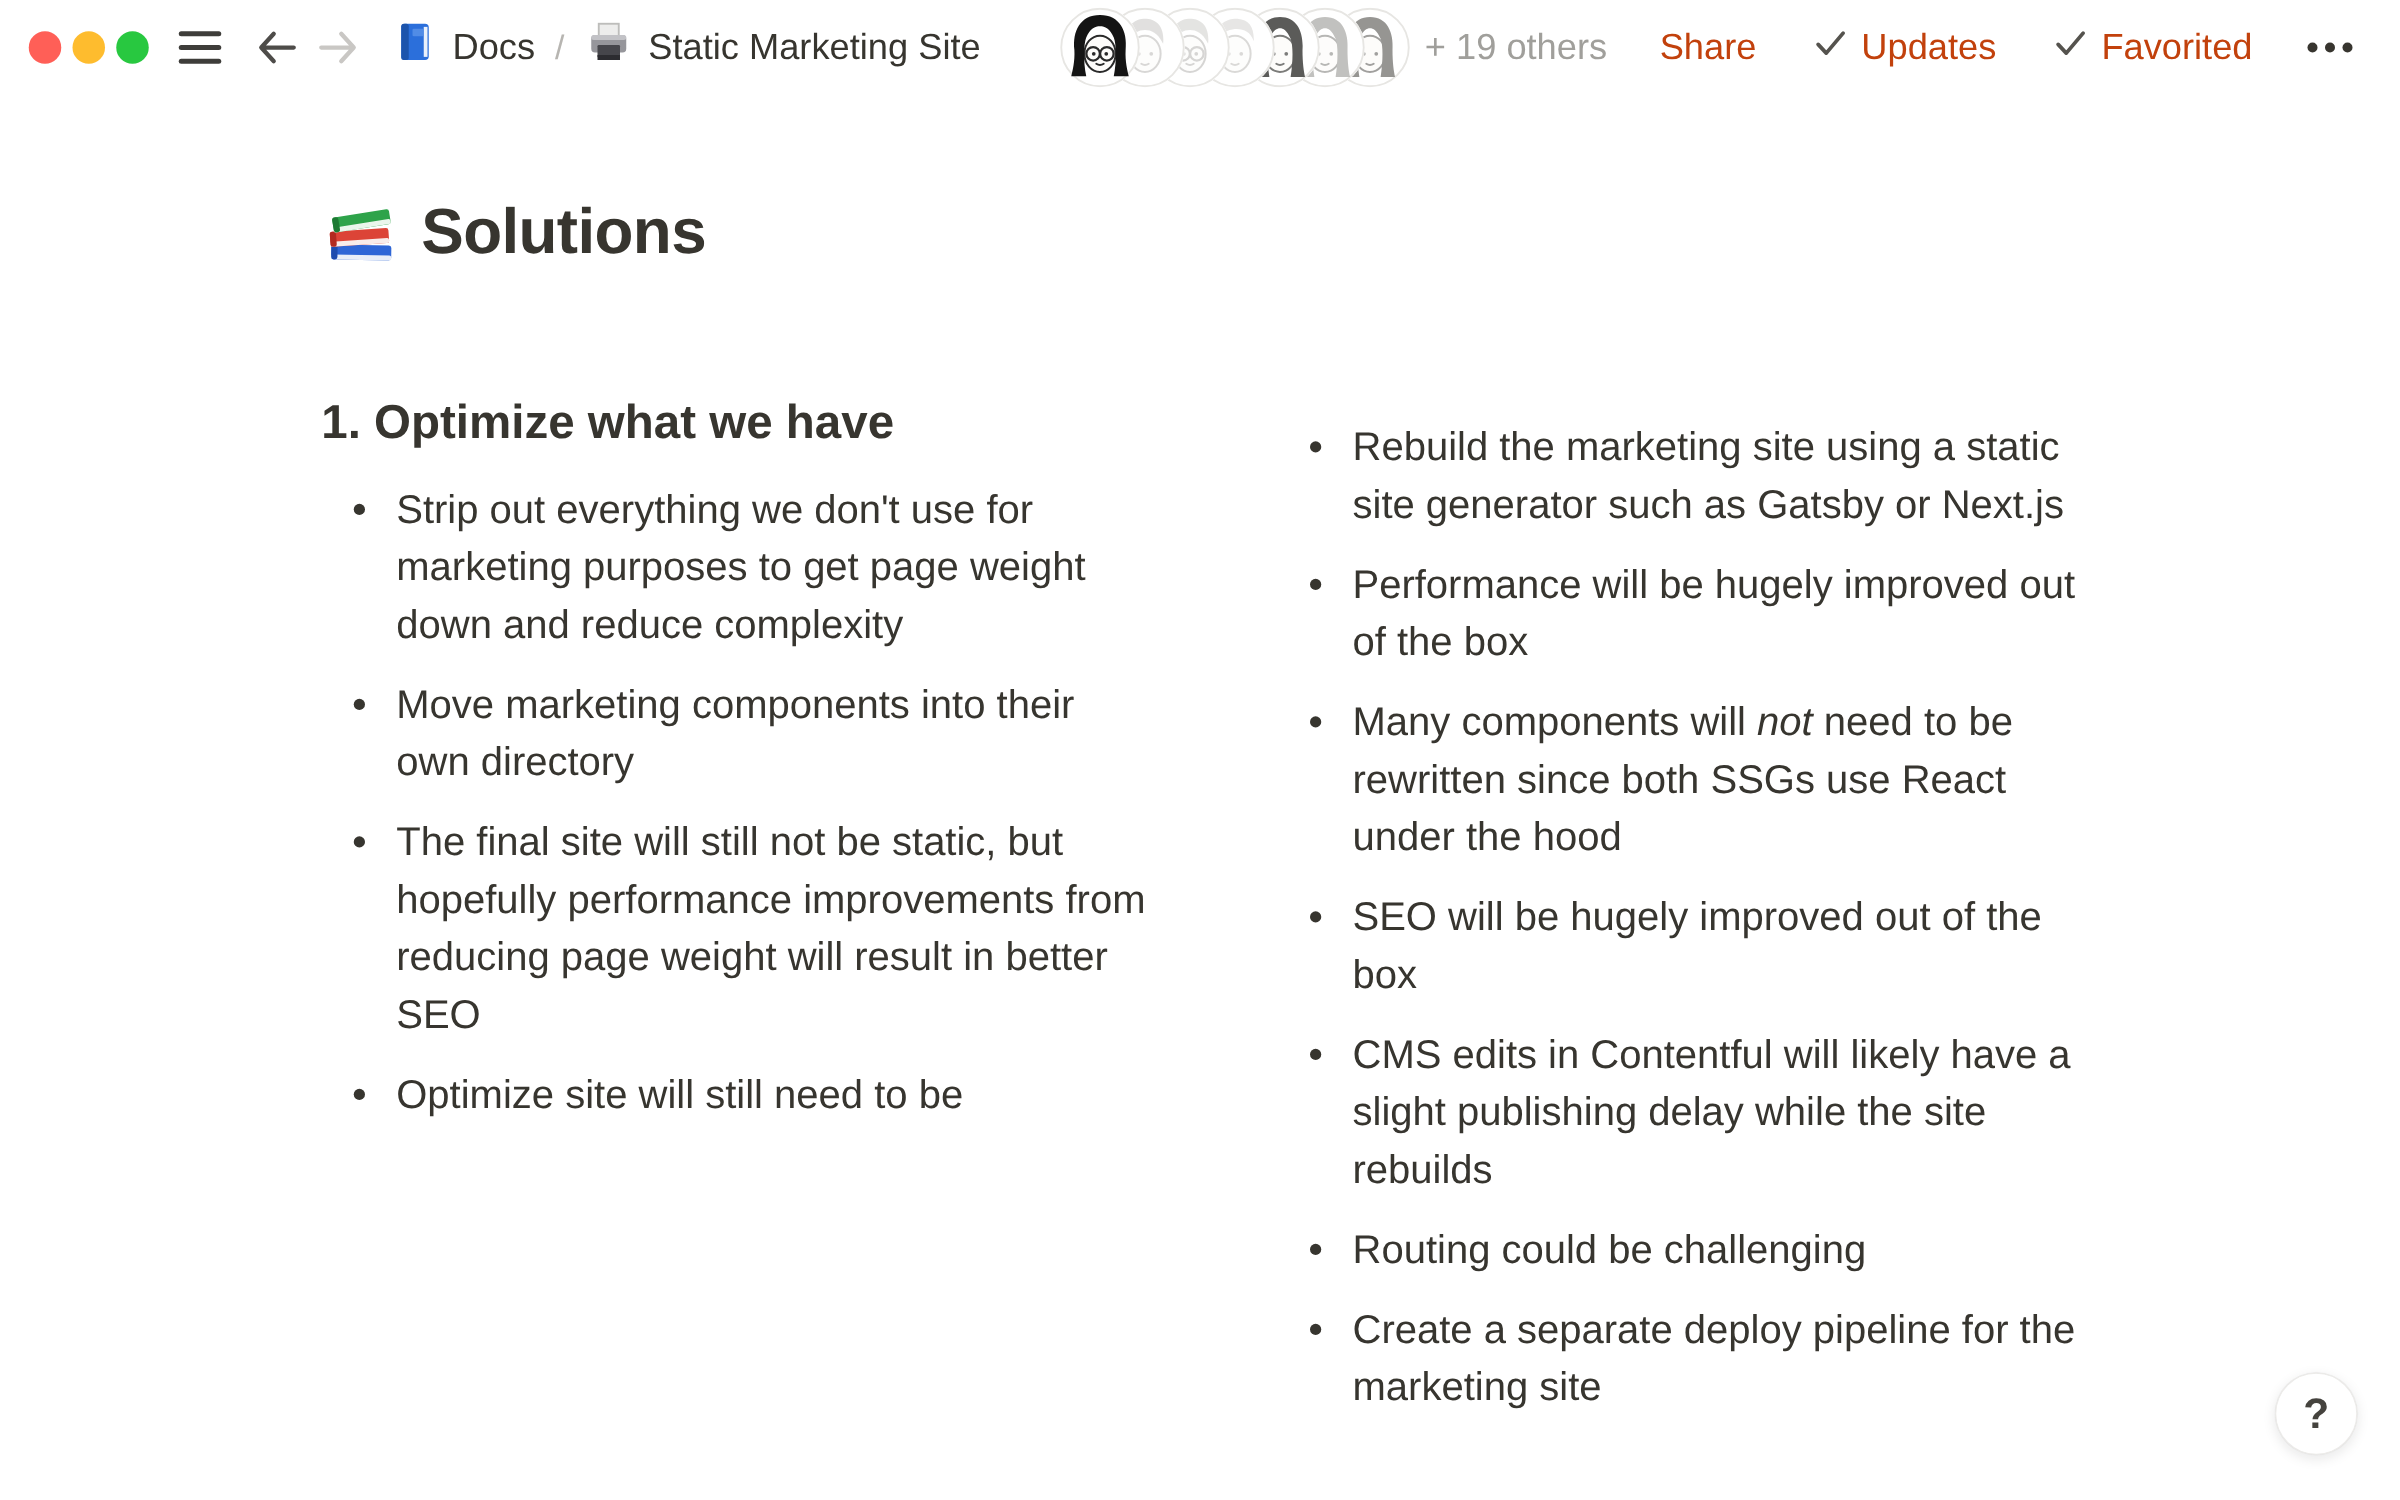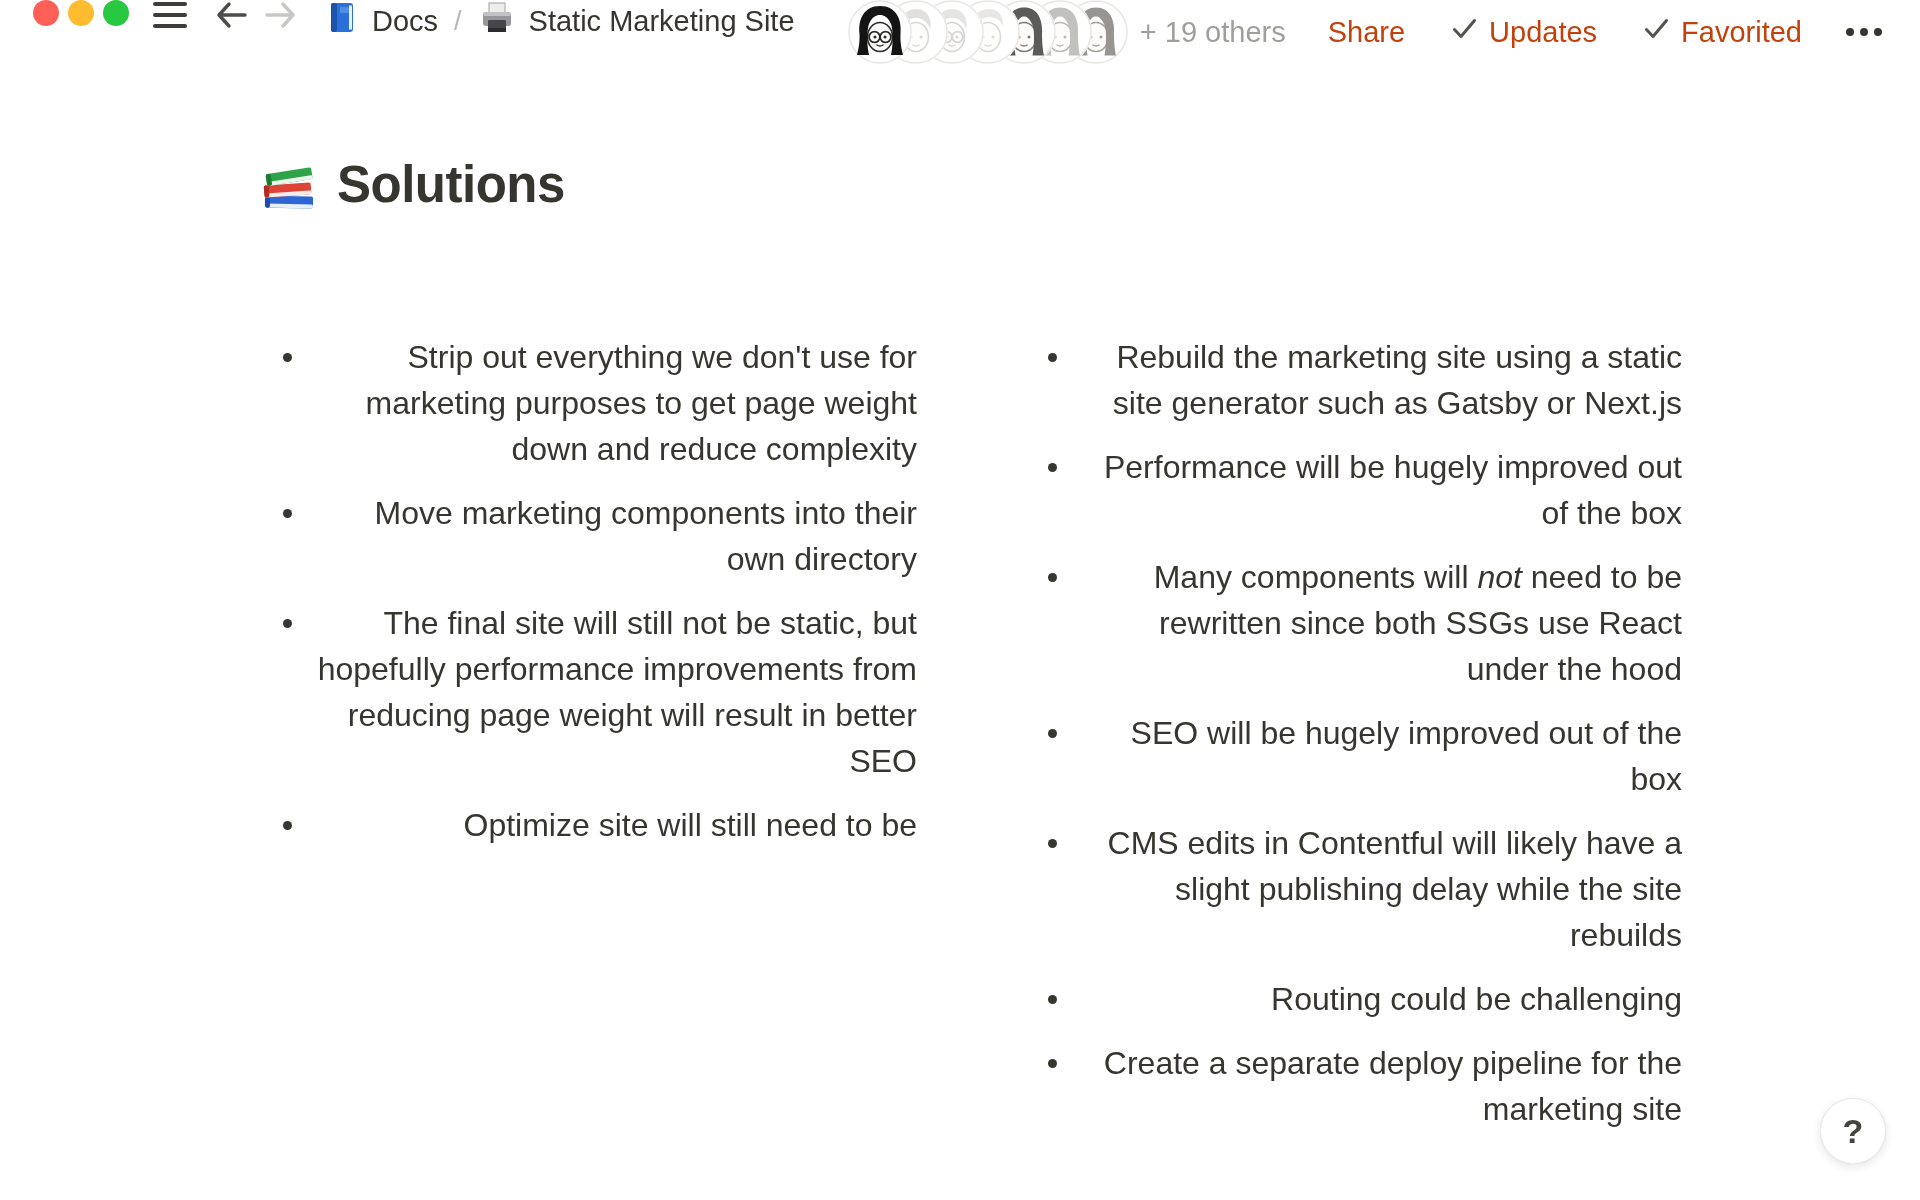--- a/index.html
+++ b/index.html
@@ -1,20 +1,20 @@
 <!DOCTYPE html>
 <html style="--code-red: #EB5757; --code-bg: #F1F0EE;"><head>
 <meta charset="utf-8">
 <style>
   * { margin:0; padding:0; box-sizing:border-box; }
   html,body { width:1920px; height:1200px; overflow:hidden; background:#ffffff;
     font-family:"Liberation Sans", sans-serif; color:#37352F; }
 
   
-  .topbar { display:flex; align-items:flex-start; height:76px; padding:0 36px 0 33px; background:#fff; }
+  .topbar { display:flex; align-items:center; height:76px; padding:0 36px 0 23px; background:#fff; }
   .lights { display:flex; gap:9px; }
   .light { width:26px; height:26px; border-radius:50%; border:none; cursor:default; }
   .hamburger { margin-left:24px; width:36px; height:30px; display:flex; flex-direction:column;
     justify-content:center; gap:7px; background:none; border:none; }
   .hamburger .bar { display:block; width:34px; height:4px; border-radius:2px; background:#3E3D3A; }
   .nav-btn { background:none; border:none; display:flex; align-items:center; }
   .nav-back { margin-left:26px; }
   .nav-fwd { margin-left:14px; }
   .breadcrumb { margin-left:26px; display:flex; align-items:center; gap:14px; font-size:29px; }
   .crumb { display:flex; align-items:center; gap:13px; color:#37352F; text-decoration:none; cursor:pointer; }
@@ -26,21 +26,21 @@
   .others { margin-left:12px; font-size:29px; color:#A09F9B; white-space:nowrap; }
   .tb-btn { display:flex; align-items:center; gap:11px; background:none; border:none;
     font-family:inherit; font-size:29px; color:#c2410c; cursor:pointer; }
   .tb-share { margin-left:42px; }
   .tb-updates { margin-left:46px; }
   .tb-favorited { margin-left:46px; }
   .tb-more { margin-left:42px; display:flex; gap:6px; align-items:center; background:none; border:none; padding:6px 2px; }
   .tb-more .dot { width:8px; height:8px; border-radius:50%; background:#37352F; display:block; }
 
   
-  .content { padding:75px 0 0 257px;text-align:right; }
+  .content { padding:75px 0 0 257px; }
   .title-row { display:flex; align-items:center; gap:18px; height:68px; }
   .title-icon { display:flex; align-items:flex-end; cursor:pointer; }
   .page-title { font-size:51px; line-height:68px; font-weight:700; letter-spacing:-0.5px; color:#37352F; }
 
   .columns { display:flex; gap:93px; margin-top:94px; }
   .col { width:672px; flex:0 0 auto; }
   .col h3 { font-size:38px; line-height:50px; font-weight:700; color:#37352F; }
   .col ul { list-style:none; margin-top:12px; }
   .col li { position:relative; max-width:660px; padding:9px 0 9px 60px; font-size:32px; line-height:46px; }
   .col li::before { content:""; position:absolute; left:26px; top:28px; width:9px; height:9px;
@@ -247,20 +247,21 @@
             <rect x="9" y="24" width="46" height="4" rx="1.5" fill="#EAF6EC"></rect>
             <rect x="9" y="16" width="5" height="12" rx="2" fill="#1D7A33"></rect>
           </g>
         </svg>
       </span>
       <span class="page-title">Solutions</span>
     </h1>
 
     <div class="columns">
       <section class="col">
+        <h3>1. Optimize what we have</h3>
         <ul>
             <li><span>Strip out everything we don't use for marketing purposes to get page weight down and reduce complexity</span></li>
             <li><span>Move marketing components into their own directory</span></li>
             <li><span>The final site will still not be static, but hopefully performance improvements from reducing page weight will result in better SEO</span></li>
             <li><span>Optimize site will still need to be</span></li>
           </ul>
       </section>
       <section class="col">
         <ul>
             <li><span>Rebuild the marketing site using a static site generator such as Gatsby or Next.js</span></li>

